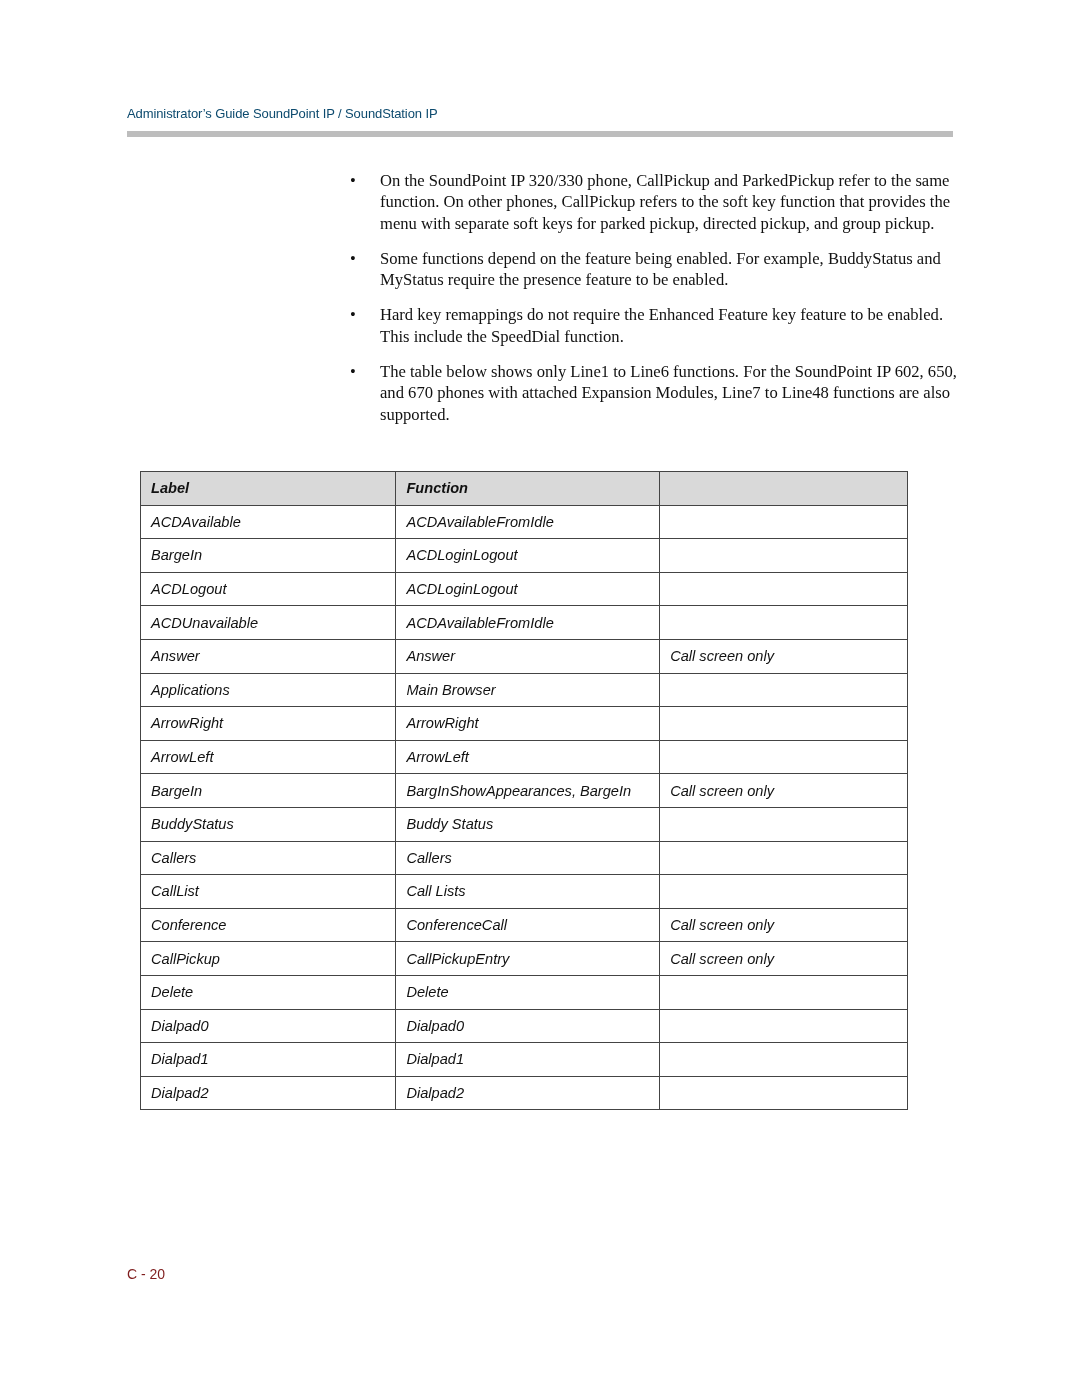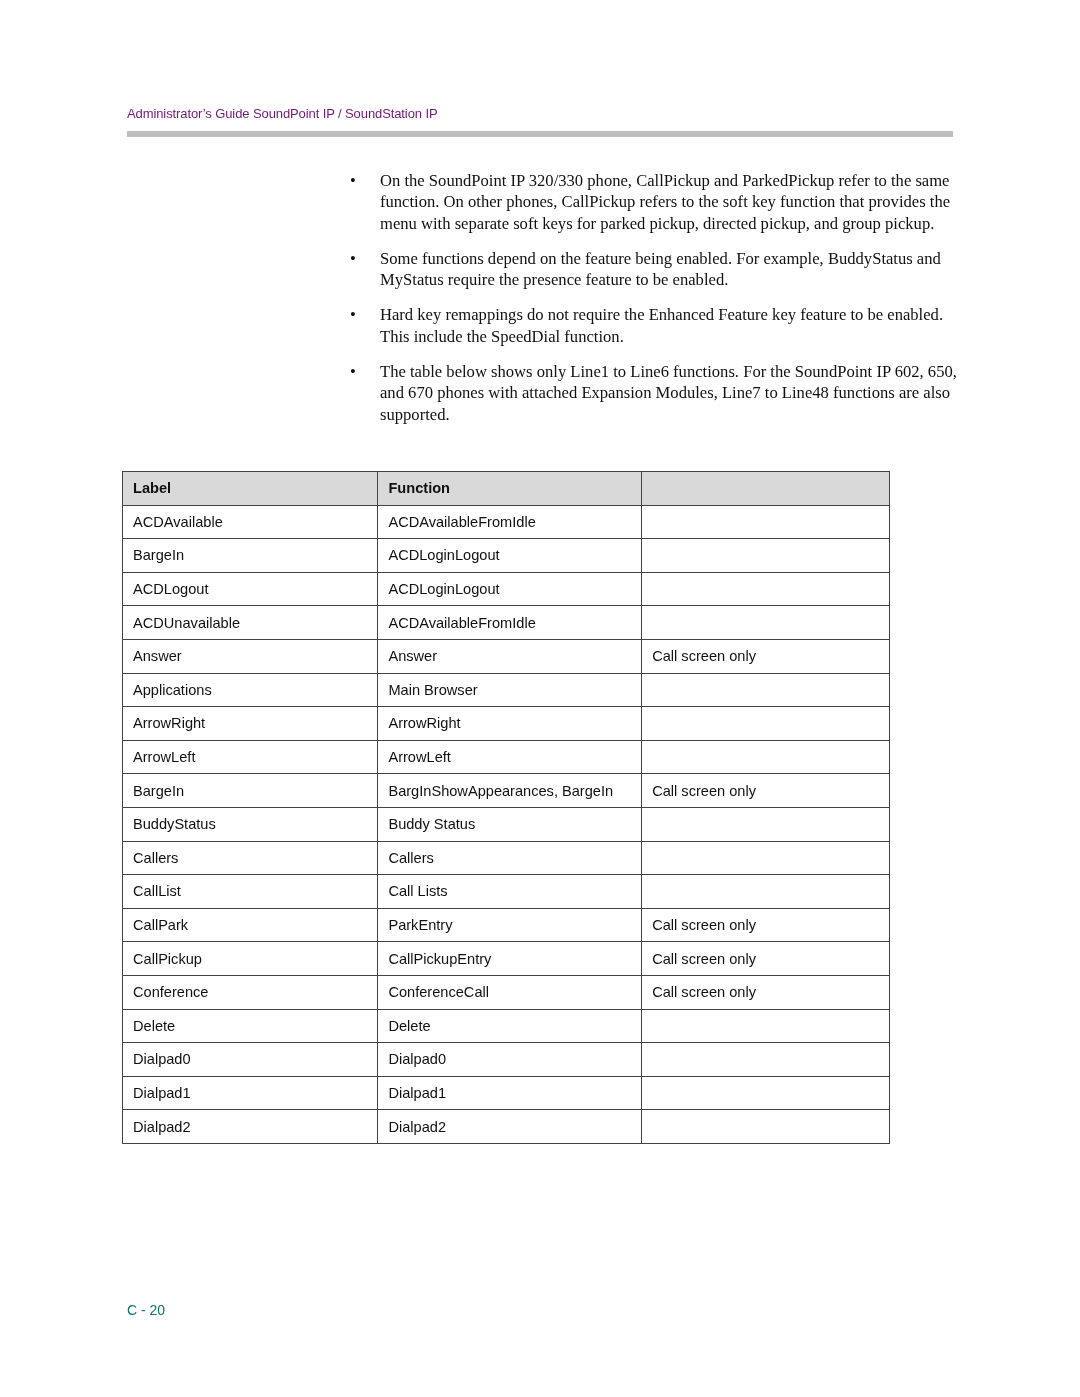--- a/index.html
+++ b/index.html
@@ -1,27 +1,27 @@
 <!DOCTYPE html>
 <html><head>
 <meta charset="utf-8">
 <style>
   html,body{margin:0;padding:0;background:#fff;}
   body{width:1080px;height:1397px;position:relative;overflow:hidden;font-family:"Liberation Sans",sans-serif;color:#111;}
-  .running-head{position:absolute;left:127px;top:106px;font-size:13px;color:#701a75;letter-spacing:-0.1px;}
+  .running-head{position:absolute;left:127px;top:106px;font-size:13px;color:#0c4a6e;letter-spacing:-0.1px;}
   .rule{position:absolute;left:127px;top:131px;width:826px;height:6px;background:#bdbdbd;}
   .bullets{position:absolute;left:350px;top:170px;width:610px;margin:0;padding:0;list-style:none;font-family:"Liberation Serif",serif;font-size:16.6px;line-height:21.3px;color:#111;}
   .bullets li{position:relative;padding-left:30px;margin-bottom:14px;}
   .bullets li .dot{position:absolute;left:0;top:0;}
-  table{position:absolute;left:122px;top:471px;width:768px;border-collapse:collapse;font-size:14.6px;}
+  table{position:absolute;left:140px;top:471px;width:768px;border-collapse:collapse;font-size:14.6px;font-style:italic;}
   th,td{border:1px solid #444;height:32.6px;padding:0 10px;text-align:left;vertical-align:middle;}
   th{background:#d9d9d9;font-weight:bold;}
   td{color:#111;}
   col.c1{width:275px;} col.c2{width:275px;} col.c3{width:276px;}
-  .page-num{position:absolute;left:127px;top:1266px;font-size:14px;color:#0f766e;margin-top:36px;}
+  .page-num{position:absolute;left:127px;top:1266px;font-size:14px;color:#7f1d1d;}
 </style>
 </head>
 <body>
 
 <div class="running-head">Administrator’s Guide SoundPoint IP / SoundStation IP</div>
 <div class="rule"></div>
 
 <ul class="bullets">
   <li><span class="dot">•</span><span>On the SoundPoint IP 320/330 phone, CallPickup and ParkedPickup refer to the same function. On other phones, CallPickup refers to the soft key function that provides the menu with separate soft keys for parked pickup, directed pickup, and group pickup.</span></li>
   <li><span class="dot">•</span><span>Some functions depend on the feature being enabled. For example, BuddyStatus and MyStatus require the presence feature to be enabled.</span></li>
@@ -97,32 +97,27 @@
         <td>Callers</td>
         <td>Callers</td>
         <td></td>
       </tr>
       <tr>
         <td>CallList</td>
         <td>Call Lists</td>
         <td></td>
       </tr>
       <tr>
-        <td>CallPark</td>
-        <td>ParkEntry</td>
+        <td>Conference</td>
+        <td>ConferenceCall</td>
         <td>Call screen only</td>
       </tr>
       <tr>
         <td>CallPickup</td>
         <td>CallPickupEntry</td>
-        <td>Call screen only</td>
-      </tr>
-      <tr>
-        <td>Conference</td>
-        <td>ConferenceCall</td>
         <td>Call screen only</td>
       </tr>
       <tr>
         <td>Delete</td>
         <td>Delete</td>
         <td></td>
       </tr>
       <tr>
         <td>Dialpad0</td>
         <td>Dialpad0</td>

